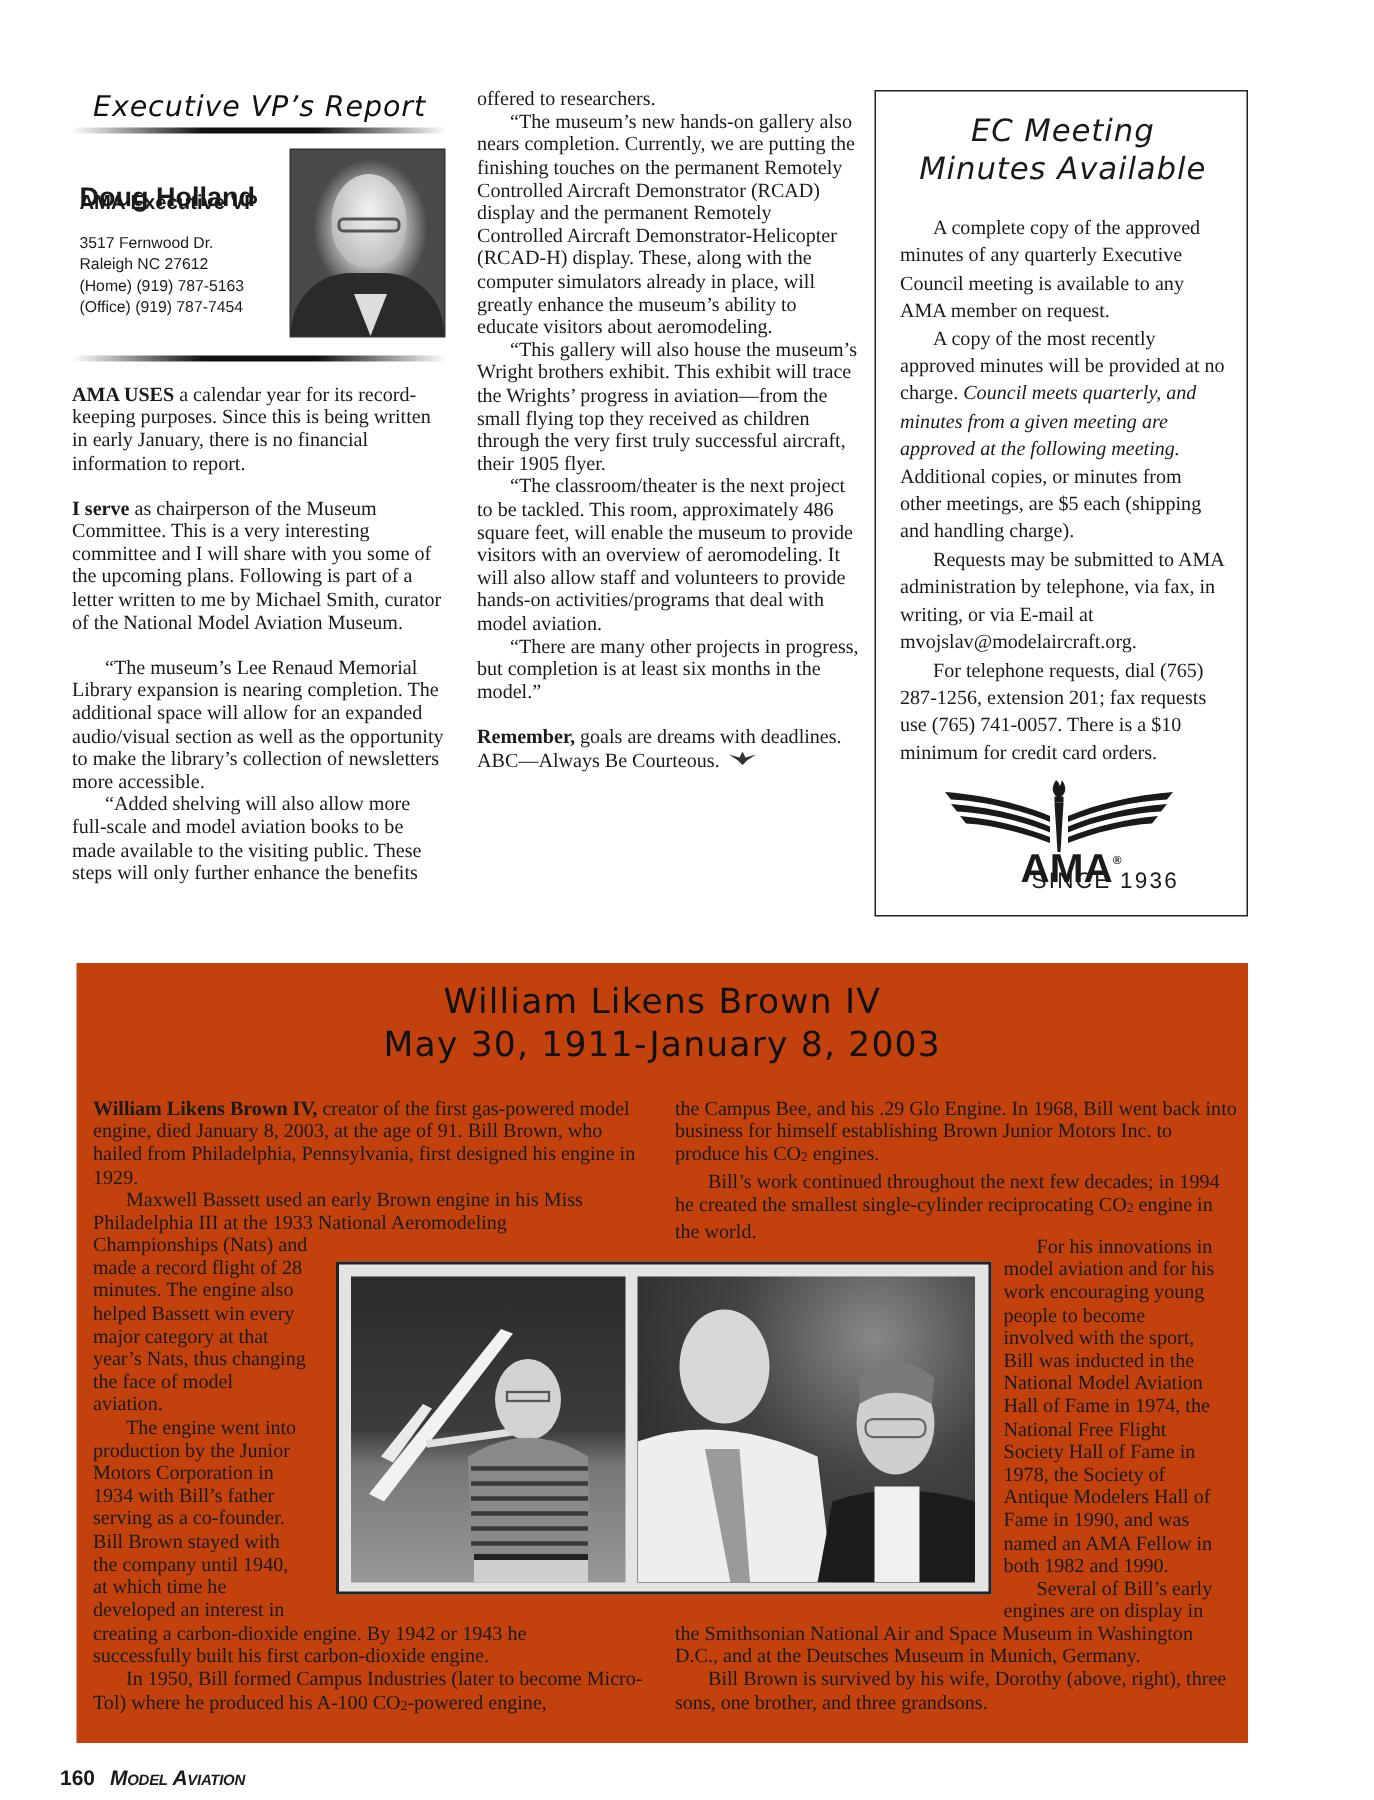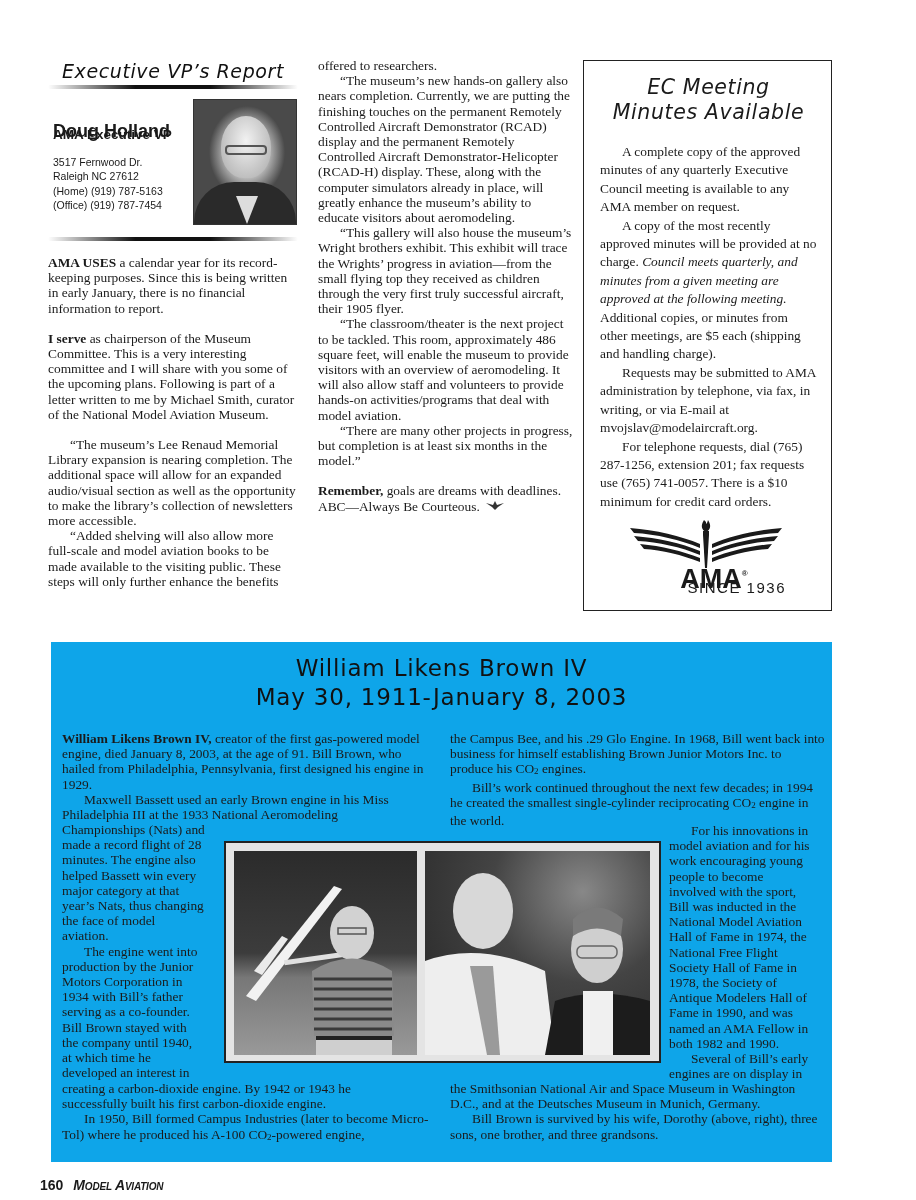--- a/index.html
+++ b/index.html
@@ -27,21 +27,21 @@
 
   
   #col2 { left: 318px; top: 58px; width: 255px; }
 
   
   #ecbox { left: 583px; top: 60px; width: 249px; height: 551px; border: 1.5px solid #222; padding: 14px 14px 0 16px; }
   .ec-title { font-family: "DejaVu Sans", sans-serif; font-style: italic; font-size: 20.5px; line-height: 25px; text-align: center; letter-spacing: 0.6px; margin-bottom: 18px; }
   .ec-logo { position: absolute; left: 42px; top: 455px; width: 160px; height: 85px; }
 
   
-  #obit { left: 51px; top: 642px; width: 781px; height: 520px; background: #0ea5e9; }
+  #obit { left: 51px; top: 642px; width: 781px; height: 520px; background: #c2410c; }
   .ob-title { position: absolute; left: 0; right: 0; top: 12px; text-align: center; font-family: "DejaVu Sans", sans-serif; font-size: 23px; line-height: 29px; letter-spacing: 0.8px; color: #111; }
   .ob-text { position: absolute; font-family: "Liberation Serif", serif; font-size: 13.4px; line-height: 15.2px; }
   .photo-frame { position: absolute; left: 173px; top: 199px; width: 437px; height: 222px; border: 2px solid #222; background: #e4e4e4; padding: 8px; }
   .photo { position: absolute; top: 8px; height: 204px; overflow: hidden; }
   .photo1 { left: 8px; width: 183px; background: linear-gradient(to bottom, #2b2b2b 0%, #3c3c3c 50%, #777 62%, #999 100%); }
   .photo2 { left: 199px; width: 225px; background: radial-gradient(circle at 70% 20%, #888 0%, #444 40%, #222 100%); }
   .sub { font-size: 9px; vertical-align: -1px; }
 
   
   #footer { left: 40px; top: 1177px; font-family: "Liberation Sans", sans-serif; font-size: 14px; font-weight: bold; text-align: center; }

